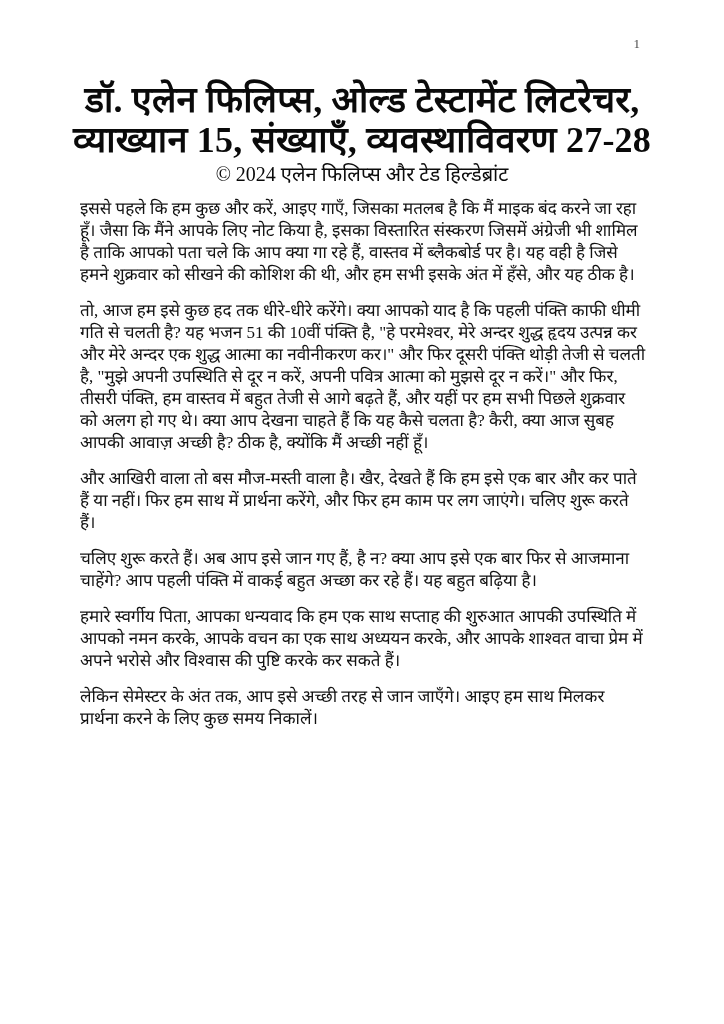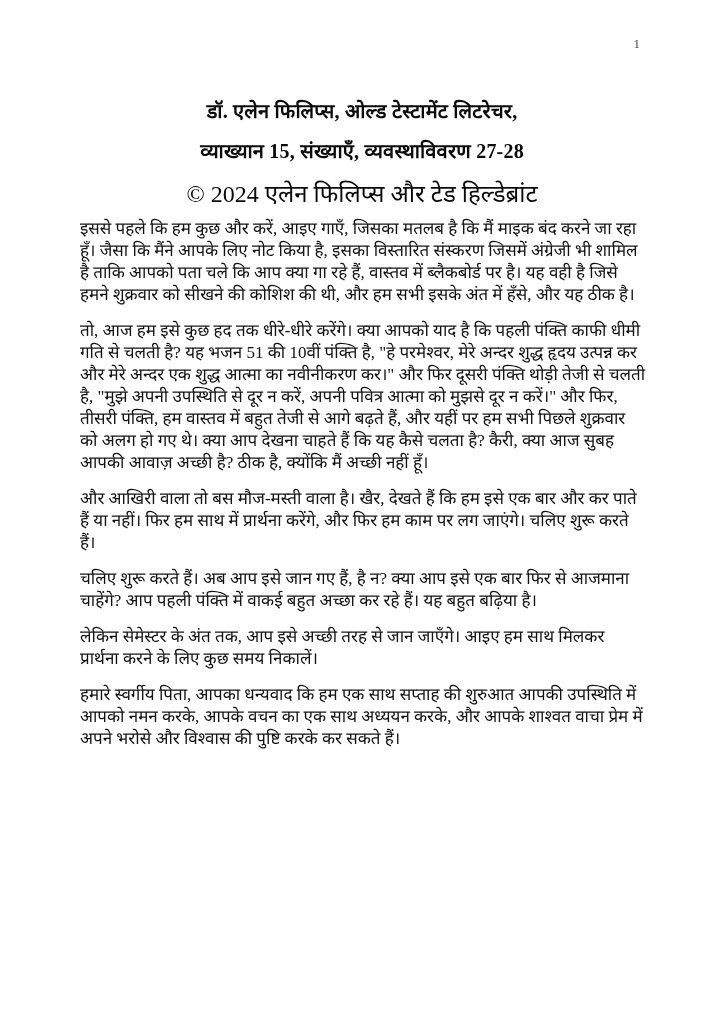--- a/index.html
+++ b/index.html
@@ -25,30 +25,30 @@
     font-size: 13px;
     line-height: 16px;
     color: #4a4a4a;
     font-family: "Liberation Serif", "DejaVu Serif", serif;
   }
   .title-block {
     padding-top: 80px;
     text-align: center;
   }
   .doc-title {
-    margin: 11px;
-    font-size: 20px;
+    margin: 0;
+    font-size: 36px;
     line-height: 40px;
     font-weight: 700;
     color: #0a0a0a;
     letter-spacing: 0.2px;
   }
   .copyright-line {
     margin: 2px 0 0 0;
-    font-size: 24px;
+    font-size: 20px;
     line-height: 24px;
     font-weight: 400;
     color: #0a0a0a;
   }
   .body-text {
     margin: 12px 78px 0 80px;
     font-size: 17px;
     line-height: 22px;
     text-align: left;
   }
@@ -70,17 +70,17 @@
       <div>व्याख्यान 15, संख्याएँ, व्यवस्थाविवरण 27-28</div>
     </h1>
     <p class="copyright-line">© 2024 एलेन फिलिप्स और टेड हिल्डेब्रांट</p>
   </div>
 
   <div class="body-text">
     <p>इससे पहले कि हम कुछ और करें, आइए गाएँ, जिसका मतलब है कि मैं माइक बंद करने जा रहा हूँ। जैसा कि मैंने आपके लिए नोट किया है, इसका विस्तारित संस्करण जिसमें अंग्रेजी भी शामिल है ताकि आपको पता चले कि आप क्या गा रहे हैं, वास्तव में ब्लैकबोर्ड पर है। यह वही है जिसे हमने शुक्रवार को सीखने की कोशिश की थी, और हम सभी इसके अंत में हँसे, और यह ठीक है।</p>
     <p>तो, आज हम इसे कुछ हद तक धीरे-धीरे करेंगे। क्या आपको याद है कि पहली पंक्ति काफी धीमी गति से चलती है? यह भजन 51 की 10वीं पंक्ति है, "हे परमेश्वर, मेरे अन्दर शुद्ध हृदय उत्पन्न कर और मेरे अन्दर एक शुद्ध आत्मा का नवीनीकरण कर।" और फिर दूसरी पंक्ति थोड़ी तेजी से चलती है, "मुझे अपनी उपस्थिति से दूर न करें, अपनी पवित्र आत्मा को मुझसे दूर न करें।" और फिर, तीसरी पंक्ति, हम वास्तव में बहुत तेजी से आगे बढ़ते हैं, और यहीं पर हम सभी पिछले शुक्रवार को अलग हो गए थे। क्या आप देखना चाहते हैं कि यह कैसे चलता है? कैरी, क्या आज सुबह आपकी आवाज़ अच्छी है? ठीक है, क्योंकि मैं अच्छी नहीं हूँ।</p>
     <p>और आखिरी वाला तो बस मौज-मस्ती वाला है। खैर, देखते हैं कि हम इसे एक बार और कर पाते हैं या नहीं। फिर हम साथ में प्रार्थना करेंगे, और फिर हम काम पर लग जाएंगे। चलिए शुरू करते हैं।</p>
     <p>चलिए शुरू करते हैं। अब आप इसे जान गए हैं, है न? क्या आप इसे एक बार फिर से आजमाना चाहेंगे? आप पहली पंक्ति में वाकई बहुत अच्छा कर रहे हैं। यह बहुत बढ़िया है।</p>
+    <p>हमारे स्वर्गीय पिता, आपका धन्यवाद कि हम एक साथ सप्ताह की शुरुआत आपकी उपस्थिति में आपको नमन करके, आपके वचन का एक साथ अध्ययन करके, और आपके शाश्वत वाचा प्रेम में अपने भरोसे और विश्वास की पुष्टि करके कर सकते हैं।</p>
     <p>लेकिन सेमेस्टर के अंत तक, आप इसे अच्छी तरह से जान जाएँगे। आइए हम साथ मिलकर प्रार्थना करने के लिए कुछ समय निकालें।</p>
-    <p>हमारे स्वर्गीय पिता, आपका धन्यवाद कि हम एक साथ सप्ताह की शुरुआत आपकी उपस्थिति में आपको नमन करके, आपके वचन का एक साथ अध्ययन करके, और आपके शाश्वत वाचा प्रेम में अपने भरोसे और विश्वास की पुष्टि करके कर सकते हैं।</p>
   </div>
 
 </div>
 
 </body></html>

